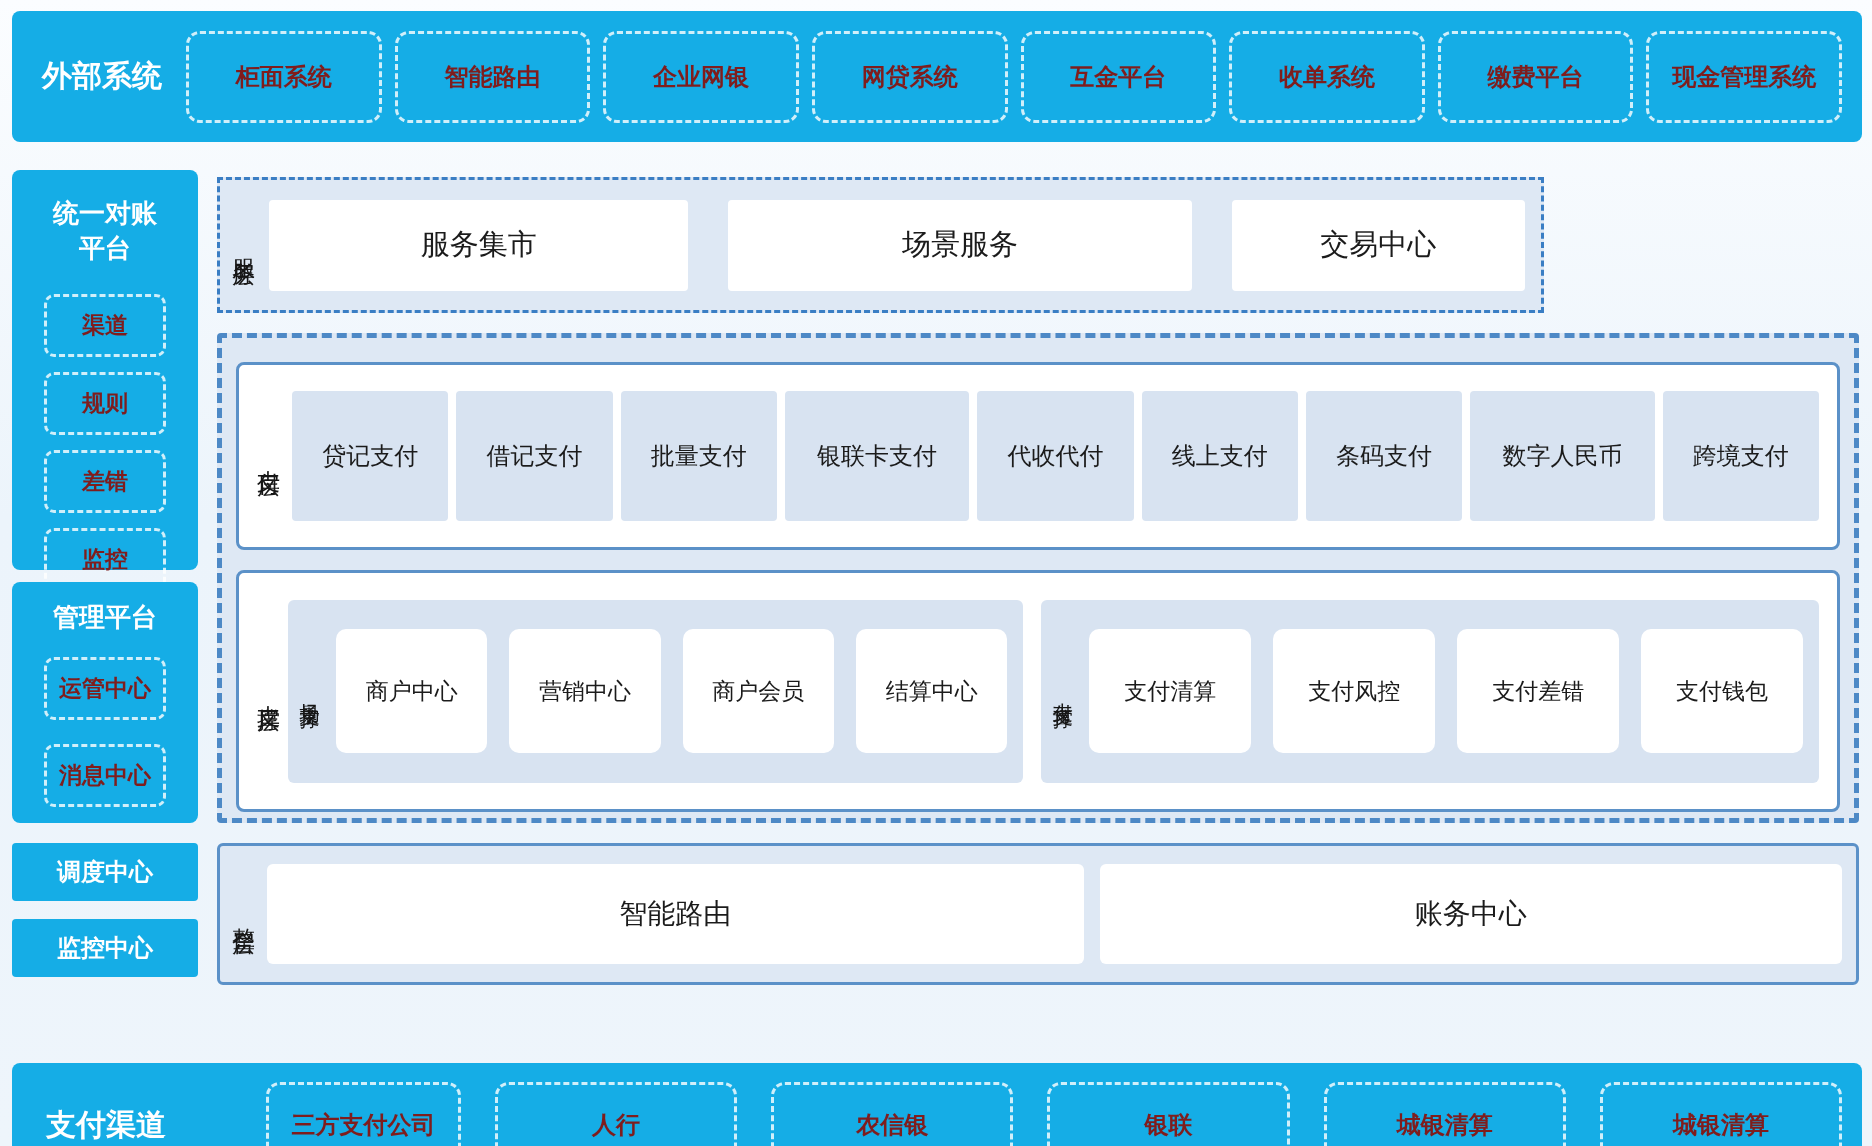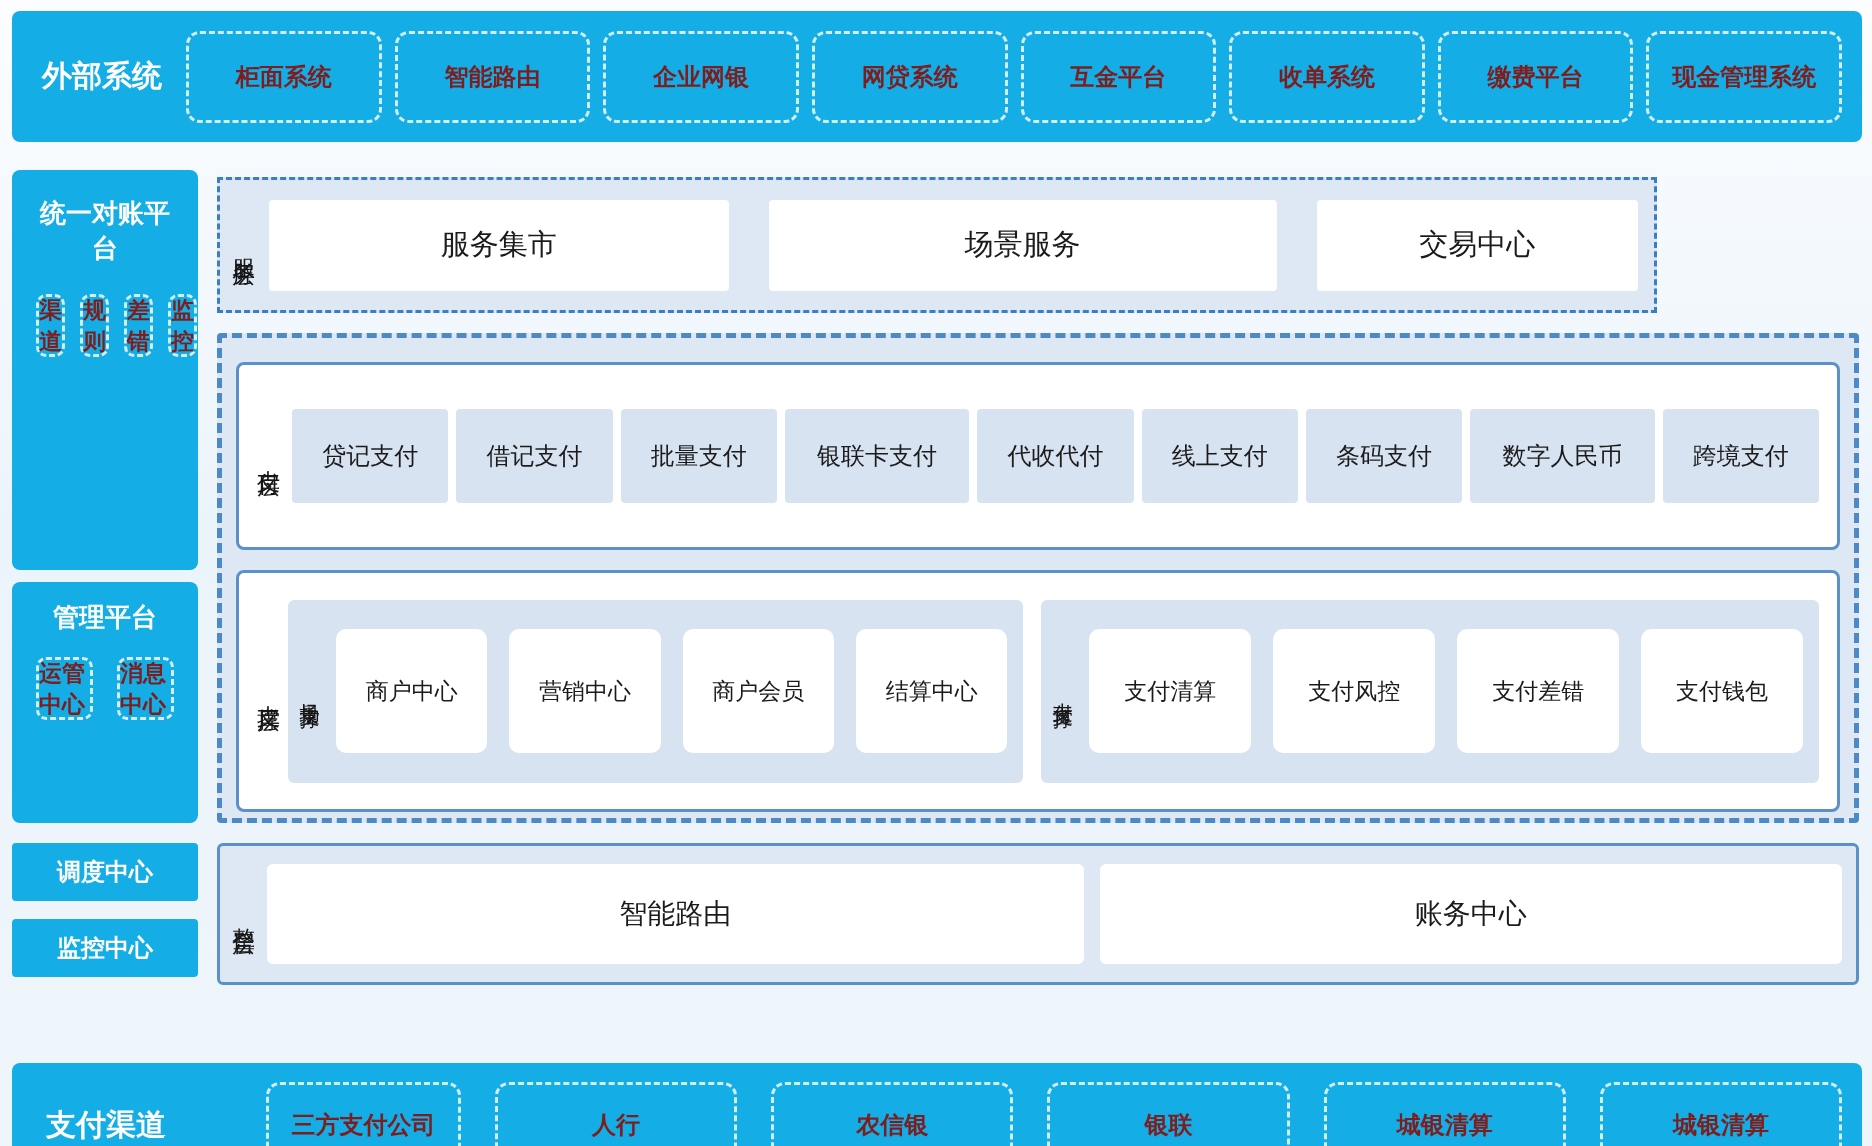--- a/index.html
+++ b/index.html
@@ -16,48 +16,48 @@
   .band { left:12px; width:1850px; height:131px; border-radius:8px;
           display:flex; align-items:center; padding:0 20px 0 30px; }
   .band-title { font-size:30px; font-weight:bold; white-space:nowrap; }
   .band-items { flex:1; display:flex; gap:13px; height:92px; margin-left:24px; }
   .dash-box { border:3px dashed rgba(255,255,255,.8); border-radius:14px;
               display:flex; align-items:center; justify-content:center;
               font-size:24px; font-weight:bold; color:#7f1d1d; }
   .band-items .dash-box { flex:1; }
 
   
-  .side-panel { left:12px; width:186px; border-radius:8px; padding:0 24px; }
+  .side-panel { left:12px; width:186px; border-radius:8px; padding:0 32px; }
   .side-title { text-align:center; font-size:26px; font-weight:bold; }
-  .side-items { display:flex; flex-direction:row; gap:15px; }
+  .side-items { display:flex; flex-direction:column; gap:15px; }
   .side-items .dash-box { height:63px; border-radius:10px; font-size:23px; }
   .side-solid { left:12px; width:186px; height:58px; border-radius:4px;
                 display:flex; align-items:center; justify-content:center;
                 font-size:24px; font-weight:bold; }
 
   
   .layer-bg { background:#dee8f4; }
   .vlabel { writing-mode:vertical-rl; text-orientation:upright;
             font-size:23px; letter-spacing:3px; color:#161616; line-height:1; }
-  .service-layer { left:217px; top:177px; width:1440px; height:136px;
+  .service-layer { left:217px; top:177px; width:1327px; height:136px;
                    border:3px dashed #3a7ec4; display:flex; align-items:center;
                    padding:0 16px 0 12px; }
   .service-boxes { flex:1; display:flex; gap:40px; height:91px; margin-left:14px; }
   .service-box { background:#fff; border-radius:4px; display:flex; align-items:center;
                  justify-content:center; font-size:29px; }
   .service-boxes .service-box:nth-child(1){ flex:1.43; }
   .service-boxes .service-box:nth-child(2){ flex:1.58; }
   .service-boxes .service-box:nth-child(3){ flex:1; }
 
   .dashed-wrap { left:217px; top:333px; width:1642px; height:490px;
                  border:5px dashed #4d89c6; border-radius:4px; }
   .solid-box { background:#fff; border:3px solid #5b91c8; border-radius:8px;
                display:flex; align-items:center; padding:0 18px; }
   .pay-box { left:14px; top:24px; width:1604px; height:188px; }
-  .pay-cells { flex:1; display:flex; gap:8px; height:94px; margin-left:12px; }
+  .pay-cells { flex:1; display:flex; gap:8px; height:130px; margin-left:12px; }
   .pay-cell { flex:1; background:#d8e3f1; border-radius:4px; display:flex;
               align-items:center; justify-content:center; font-size:24px; }
   .pay-cells .pay-cell:nth-child(4){ flex:1.18; }
   .pay-cells .pay-cell:nth-child(8){ flex:1.18; }
 
   .sup-box { left:14px; top:232px; width:1604px; height:242px; }
   .sup-groups { flex:1; display:flex; gap:18px; height:183px; margin-left:8px; }
   .sup-group { background:#d8e3f1; border-radius:6px; display:flex; align-items:center;
                padding:0 16px 0 12px; gap:16px; }
   .sup-group .vlabel { font-size:20px; letter-spacing:2px; }

